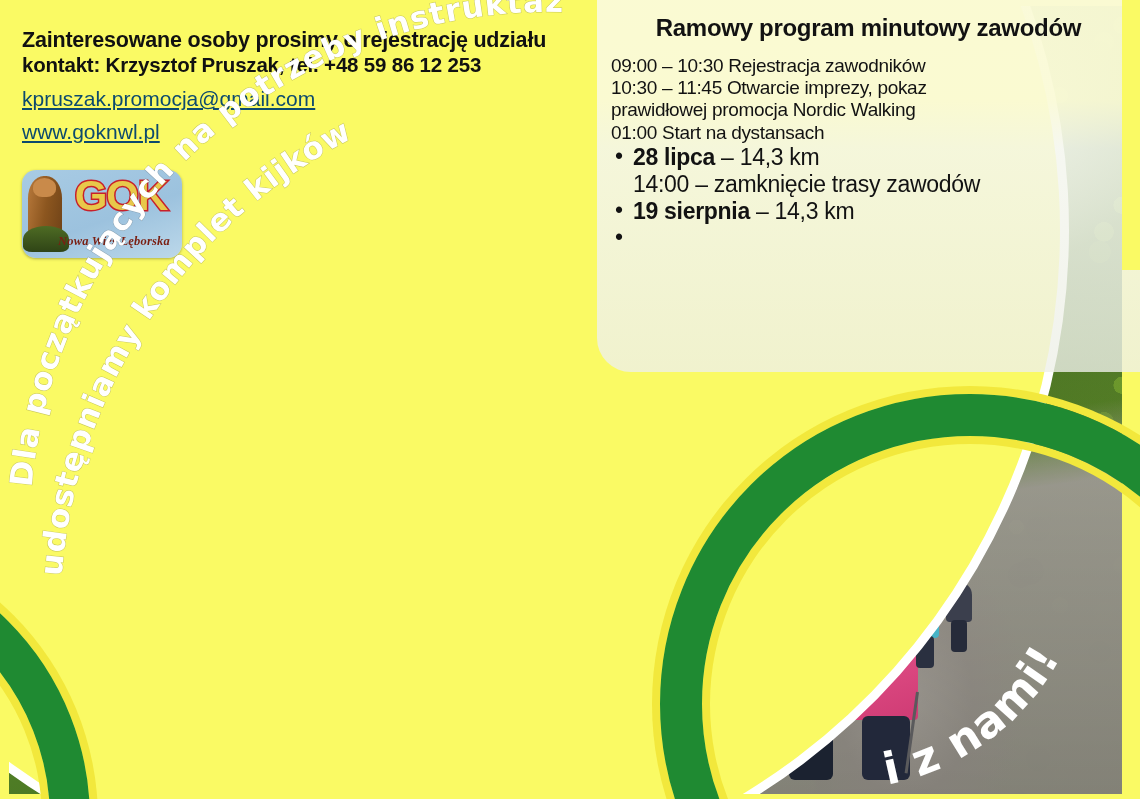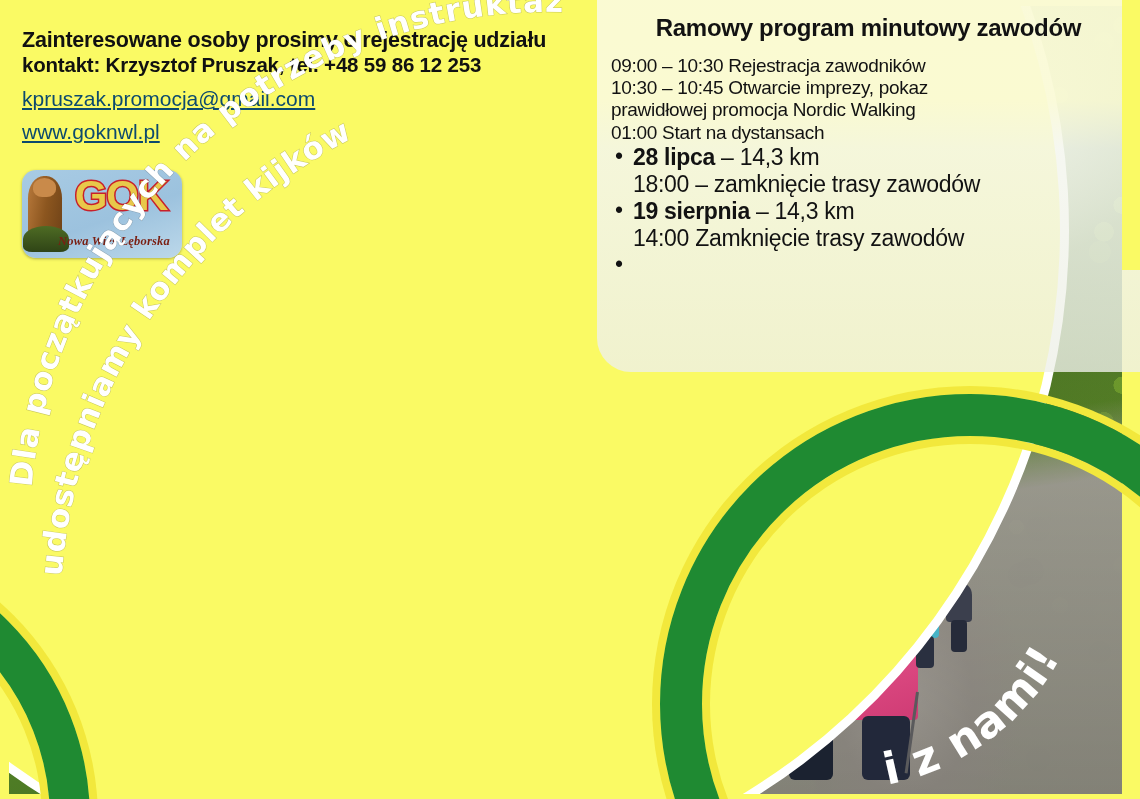--- a/index.html
+++ b/index.html
@@ -307,37 +307,34 @@
       <textPath href="#arc1" startOffset="4%"><tspan>Dla początkujących na potrzeby instruktażu</tspan></textPath>
     </text>
     <text>
       <textPath href="#arc2" startOffset="4%"><tspan>udostępniamy komplet kijków</tspan></textPath>
     </text>
   </svg>
 
   <div class="schedule">
     <div class="sch-title">Ramowy program minutowy zawodów</div>
     <div class="sch-line">09:00 – 10:30 Rejestracja zawodników</div>
-    <div class="sch-line">10:30 – 10:45 Otwarcie imprezy, pokaz</div>
+    <div class="sch-line">10:30 – 11:45 Otwarcie imprezy, pokaz</div>
     <div class="sch-line">prawidłowej promocja Nordic Walking</div>
     <div class="sch-line">01:00 Start na dystansach</div>
     <ul>
       <li>
         <span class="bullet">•</span>
         <b>28 lipca</b><span> – 14,3 km</span>
       </li>
       <li style="list-style:none;padding-left:22px;">
-        <span>18:00 – zamknięcie trasy zawodów</span>
+        <span>14:00 – zamknięcie trasy zawodów</span>
       </li>
       <li>
         <span class="bullet">•</span>
         <b>19 sierpnia</b><span> – 14,3 km</span>
-      </li>
-      <li style="list-style:none;padding-left:22px;">
-        <span>14:00 Zamknięcie trasy zawodów</span>
       </li>
       <li>
         <span class="bullet">•</span>
       </li>
     </ul>
   </div>
   <div class="sch-right-strip"></div>
 
   <div class="ribbon ribbon-br"></div>
   <div class="ribbon ribbon-bl"></div>

